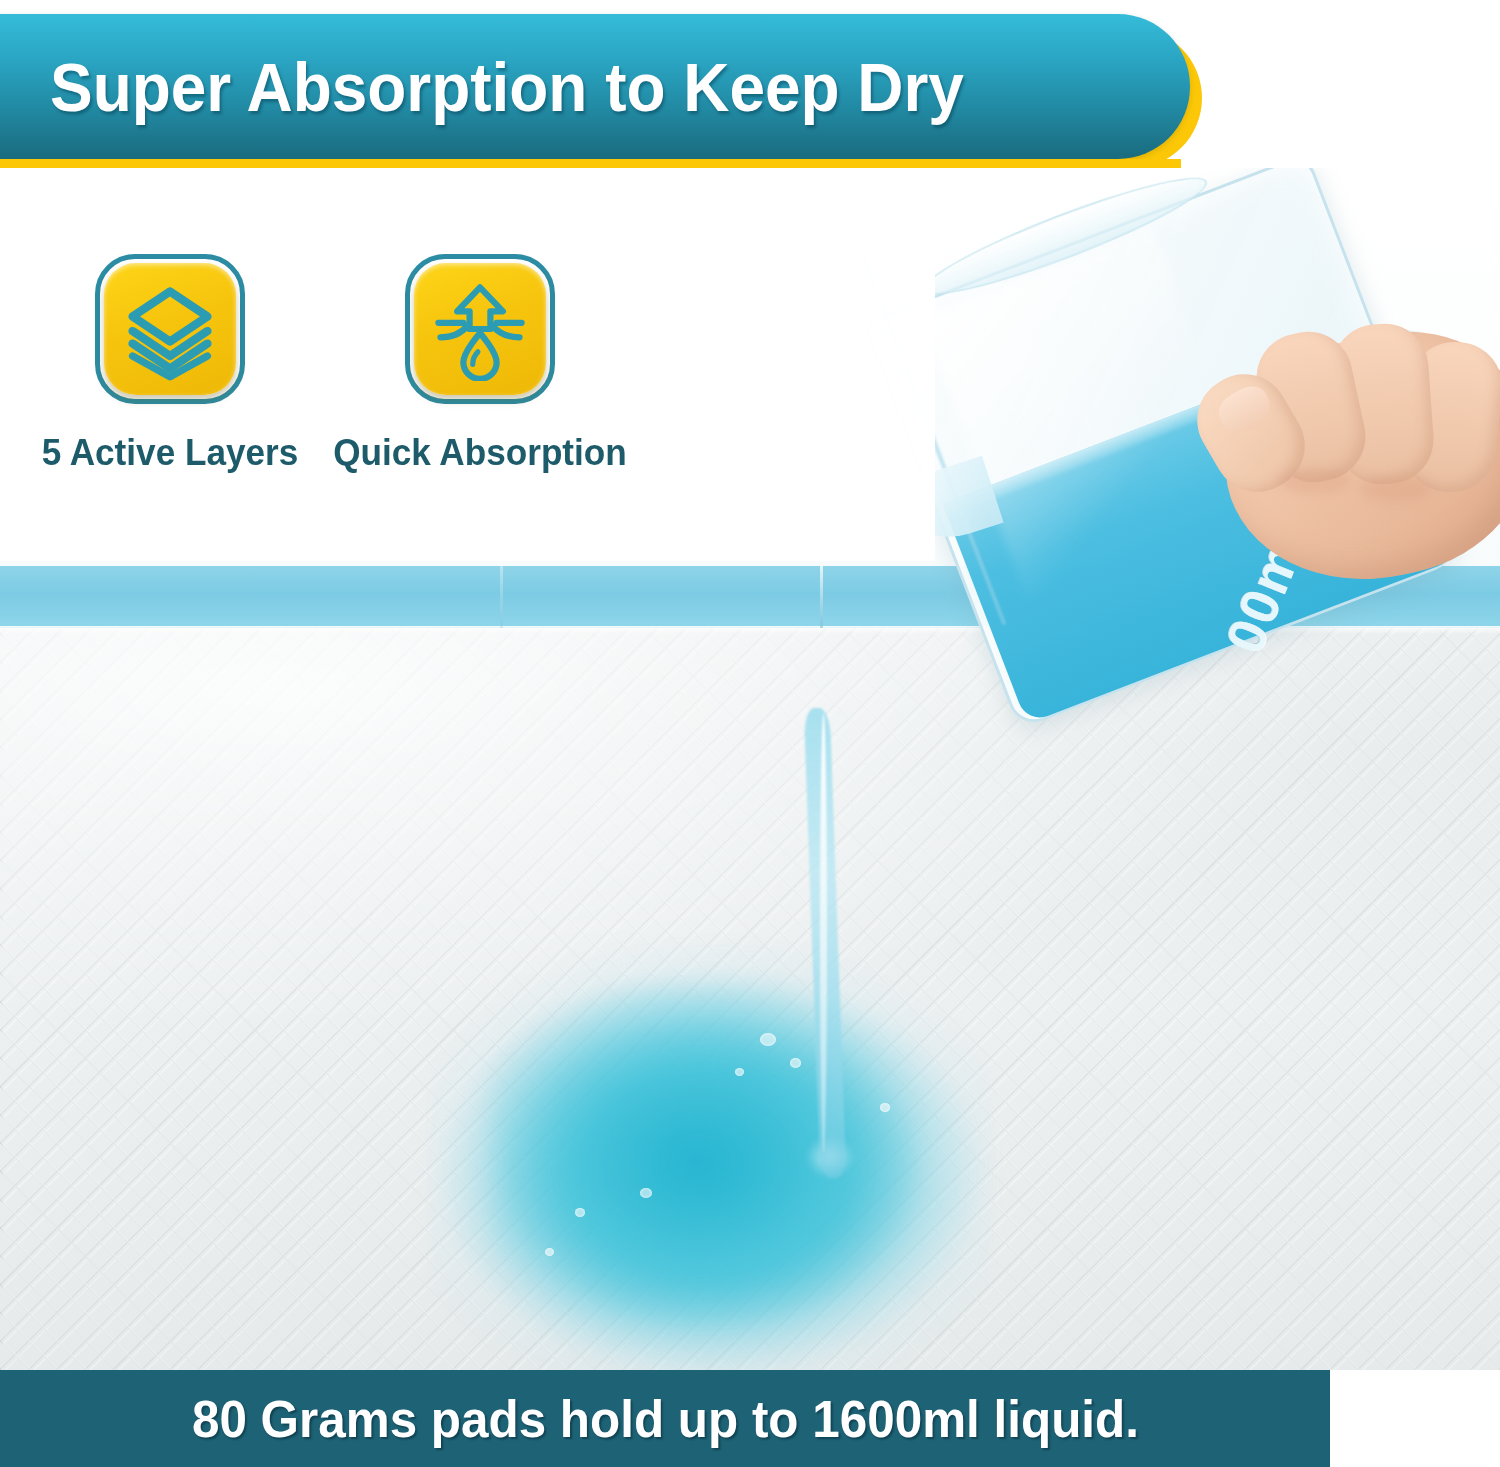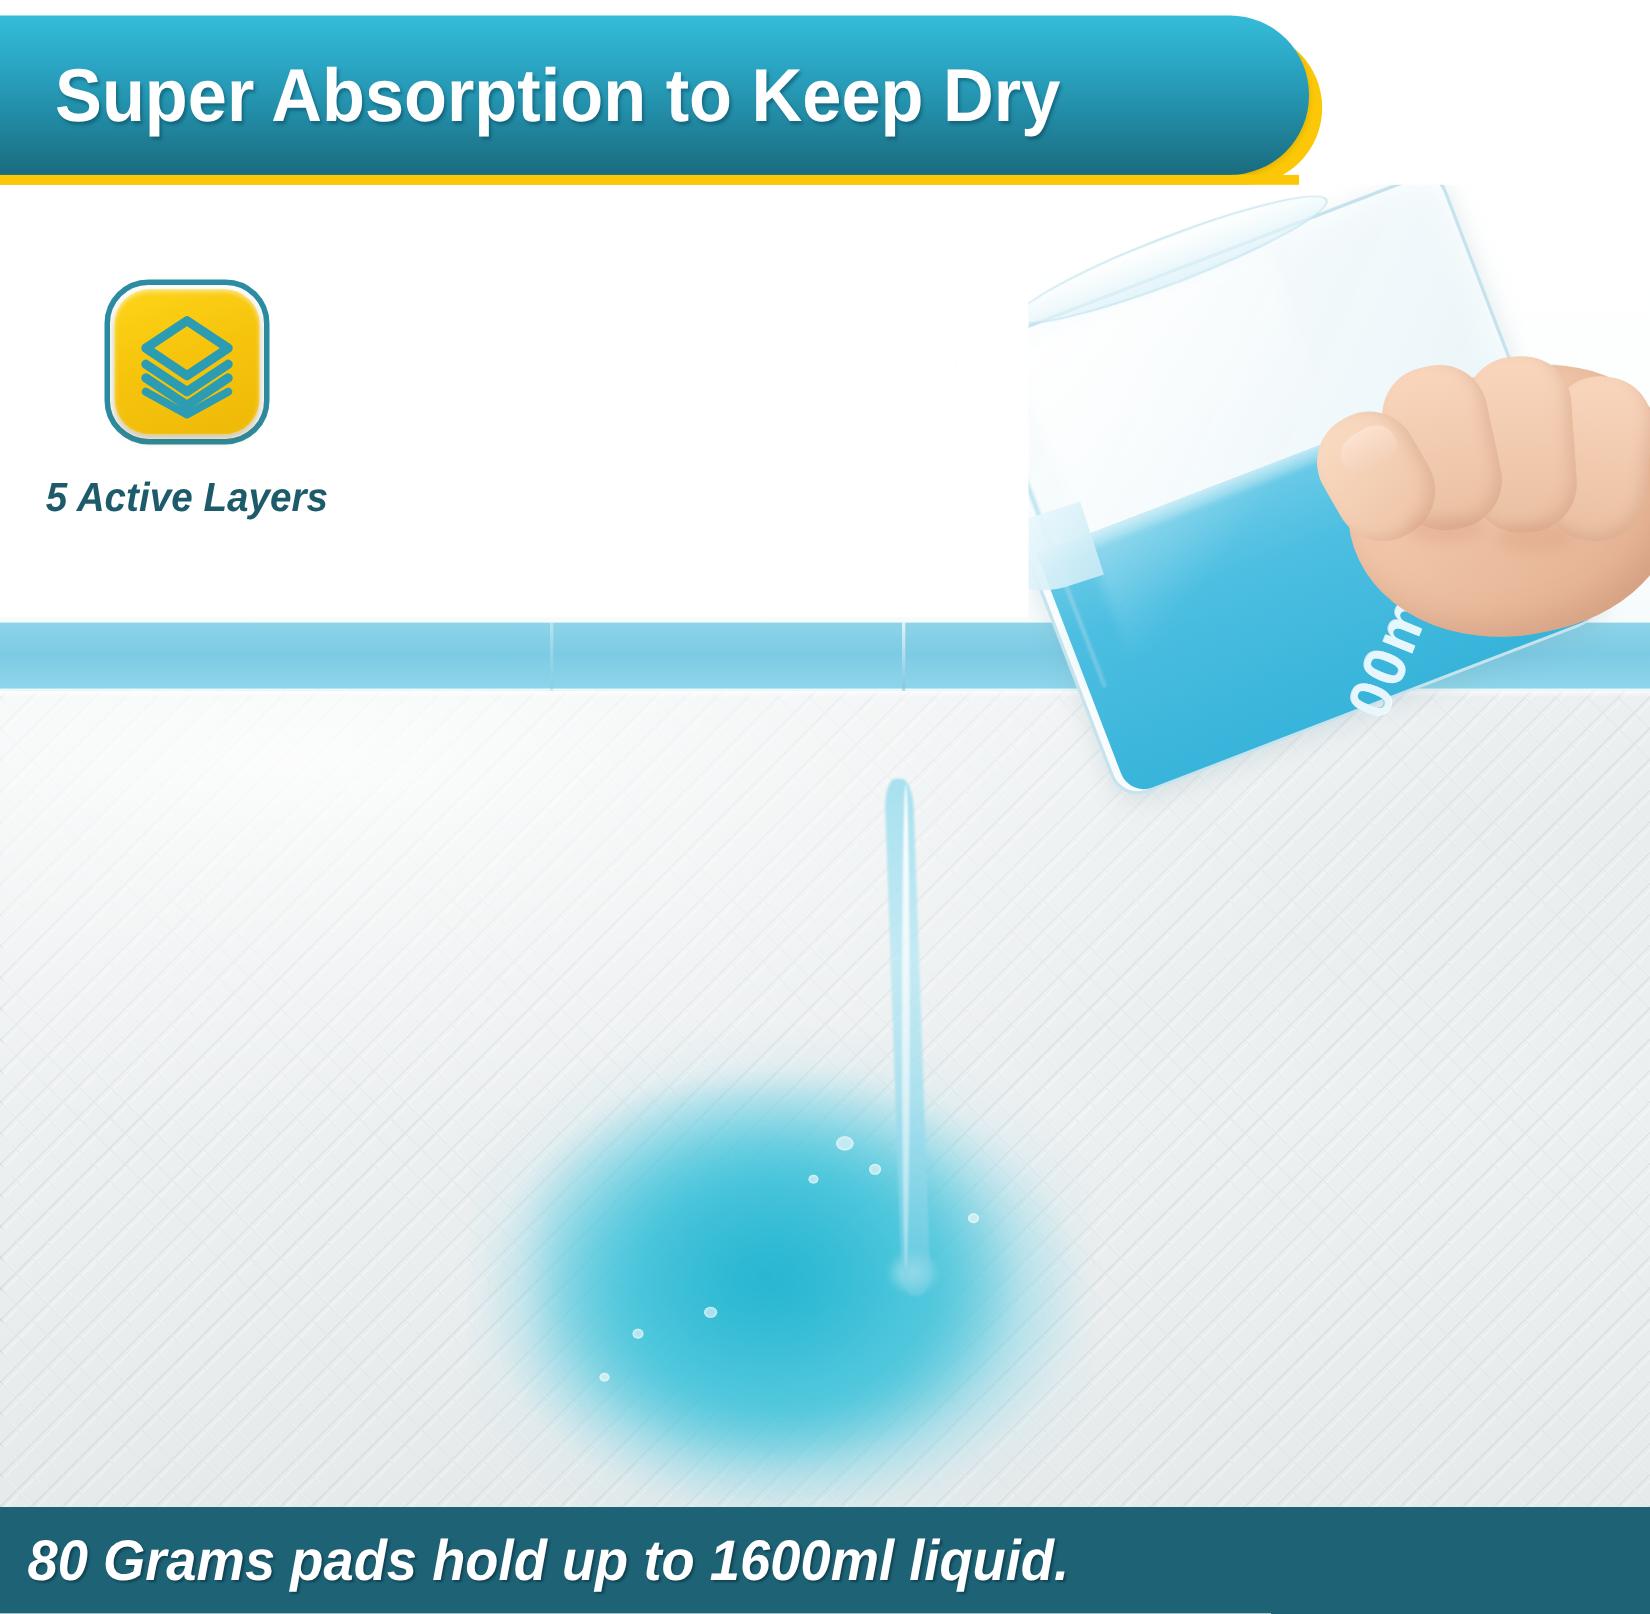--- a/index.html
+++ b/index.html
@@ -140,42 +140,42 @@
     font-family:"Liberation Sans Narrow","Liberation Sans",sans-serif;
     font-weight:700;font-size:68px;color:#ffffff;
     letter-spacing:0px;white-space:nowrap;
     transform:scaleX(.94);transform-origin:left center;
     text-shadow:2px 3px 3px rgba(0,60,80,.45);}
   .gold-strip{position:absolute;left:0;top:159px;width:1181px;height:9px;background:#fbc707;}
 
   
   .info{position:absolute;left:0;top:176px;width:935px;height:385px;background:rgba(255,255,255,.97);}
   .feat-row{position:absolute;left:0;top:0;width:935px;display:flex;}
-  .feature{flex:0 0 auto;text-align:center;font-style:italic;}
+  .feature{flex:0 0 auto;text-align:center;}
   .feature.f-layers{width:300px;margin-left:20px;}
   .feature.f-weight{width:270px;}
   .feature.f-quick{width:320px;}
 
   .icon-box{position:relative;width:150px;height:150px;margin:78px auto 0 auto;}
   .icon-outer{position:absolute;inset:0;border:5px solid #2b8ca3;border-radius:40px;}
   .icon-inner{position:absolute;inset:9px;background:linear-gradient(160deg,#fdd518 0%,#f6c40d 45%,#eeb907 100%);
     border-radius:32px;box-shadow:0 5px 9px rgba(110,95,30,.35), inset 0 2px 5px rgba(255,255,255,.55);}
   .icon-glyph{position:absolute;inset:9px;display:flex;align-items:center;justify-content:center;}
   .icon-glyph svg{width:104px;height:104px;display:block;}
 
   .feat-label{margin-top:26px;
     font-family:"Liberation Sans Narrow","Liberation Sans",sans-serif;
     font-weight:700;font-size:37px;color:#1d5b6b;line-height:1.22;
     transform:scaleX(.95);}
   .feat-sub{font-family:"Liberation Sans Narrow","Liberation Sans",sans-serif;
     font-weight:700;font-size:37px;color:#1d5b6b;transform:scaleX(.95);}
 
   
-  .bottom-bar{position:absolute;left:0;top:1370px;width:1500px;height:97px;
-    background:#1d6275;display:flex;align-items:center;justify-content:flex-start;font-style:italic;}
+  .bottom-bar{position:absolute;left:0;top:1370px;width:1330px;height:97px;
+    background:#1d6275;display:flex;align-items:center;justify-content:center;}
   .bottom-text{font-family:"Liberation Sans Narrow","Liberation Sans",sans-serif;
     font-weight:700;font-size:52px;color:#ffffff;white-space:nowrap;
     transform:scaleX(.95);
     text-shadow:2px 2px 2px rgba(0,30,42,.45);}
 </style>
 </head>
 <body>
 
 <div class="stage">
 
@@ -252,20 +252,38 @@
               <path d="M14 52 L50 76 L86 52"></path>
               <path d="M14 64 L50 88 L86 64"></path>
               <path d="M14 76 L50 96 L86 76" stroke-width="7"></path>
             </svg>
           </div>
         </div>
         <div class="feat-label">5 Active Layers</div>
       </div>
 
 
+      <div class="feature f-quick">
+        <div class="icon-box">
+          <div class="icon-outer"></div>
+          <div class="icon-inner"></div>
+          <div class="icon-glyph">
+            <svg viewBox="0 0 100 100" fill="none" stroke="#2b9cb2" stroke-width="6" stroke-linecap="round" stroke-linejoin="round">
+              <path d="M50 10 L72 33 L60 33 L60 50 L40 50 L40 33 L28 33 Z"></path>
+              <path d="M10 44 L34 44"></path>
+              <path d="M66 44 L90 44"></path>
+              <path d="M12 58 C24 58 32 54 38 47"></path>
+              <path d="M88 58 C76 58 68 54 62 47"></path>
+              <path d="M50 54 C50 54 34 72 34 82 A16 16 0 0 0 66 82 C66 72 50 54 50 54 Z"></path>
+              <path d="M43 84 C43 78 45 75 48 72" stroke-width="5"></path>
+            </svg>
+          </div>
+        </div>
+        <div class="feat-label">Quick Absorption</div>
+      </div>
 
     </div>
   </div>
 
   <div class="bottom-bar">
     <div class="bottom-text">80 Grams pads hold up to 1600ml liquid.</div>
   </div>
 
 </div>
 

